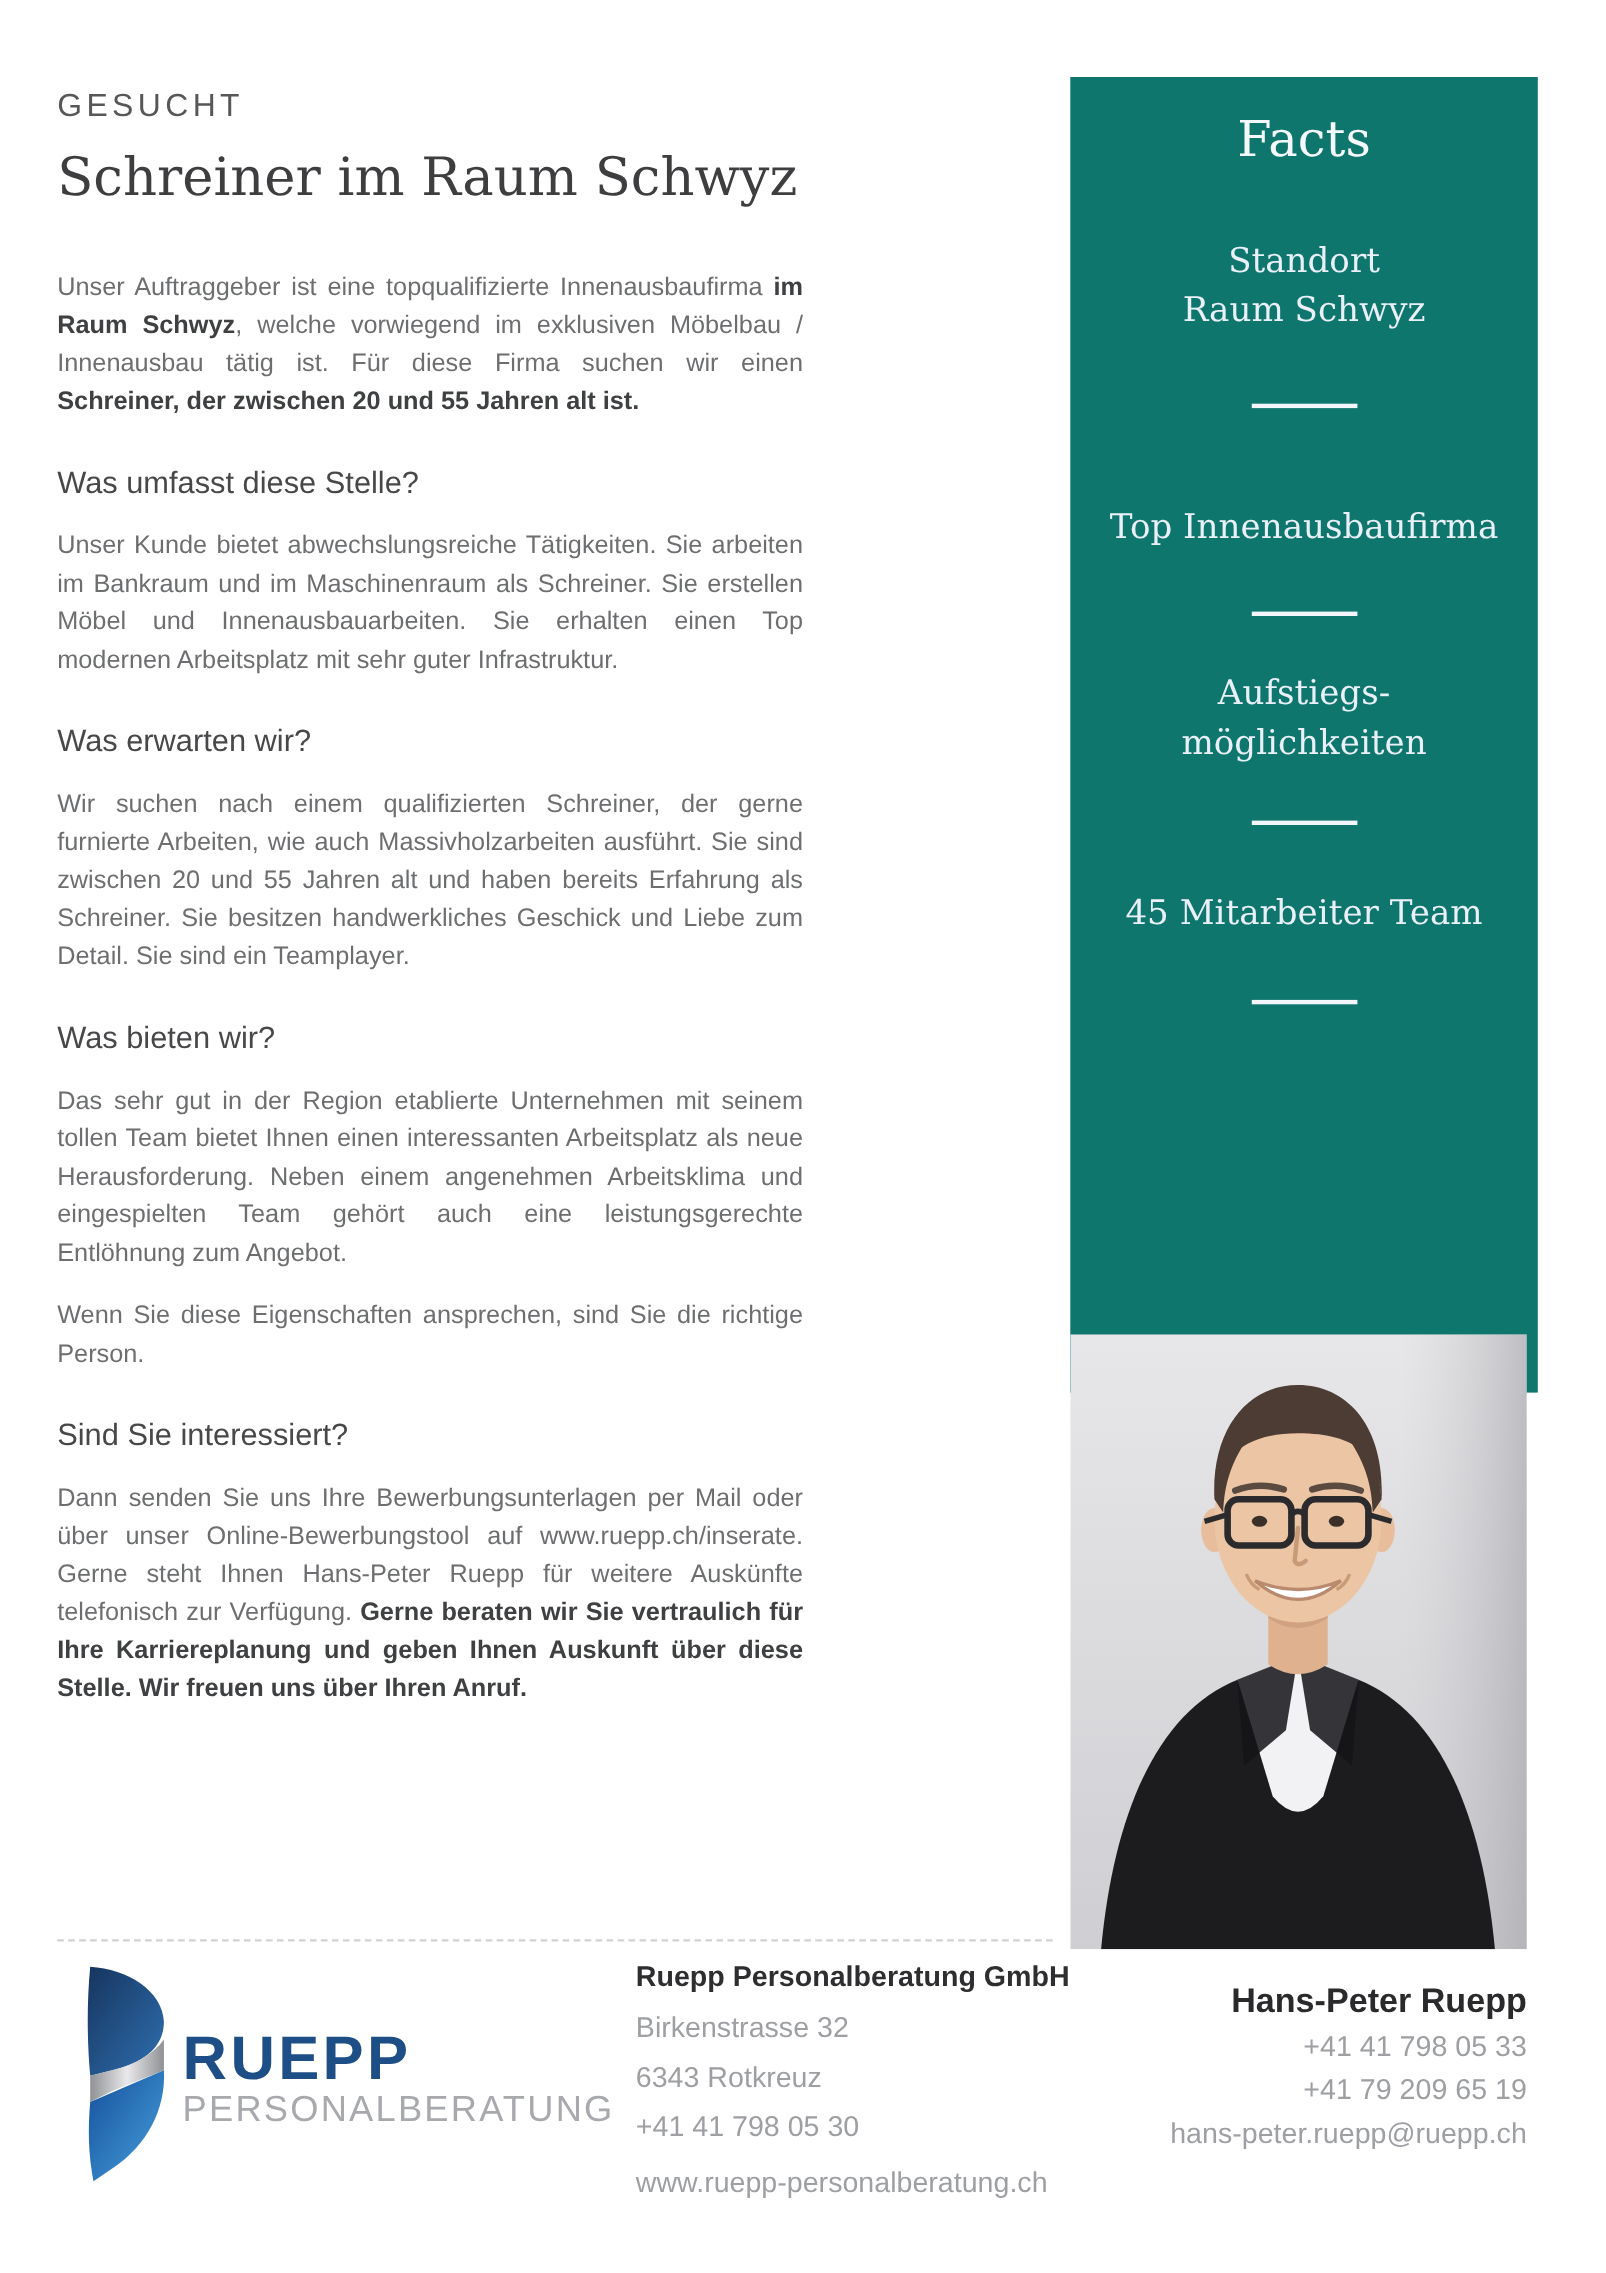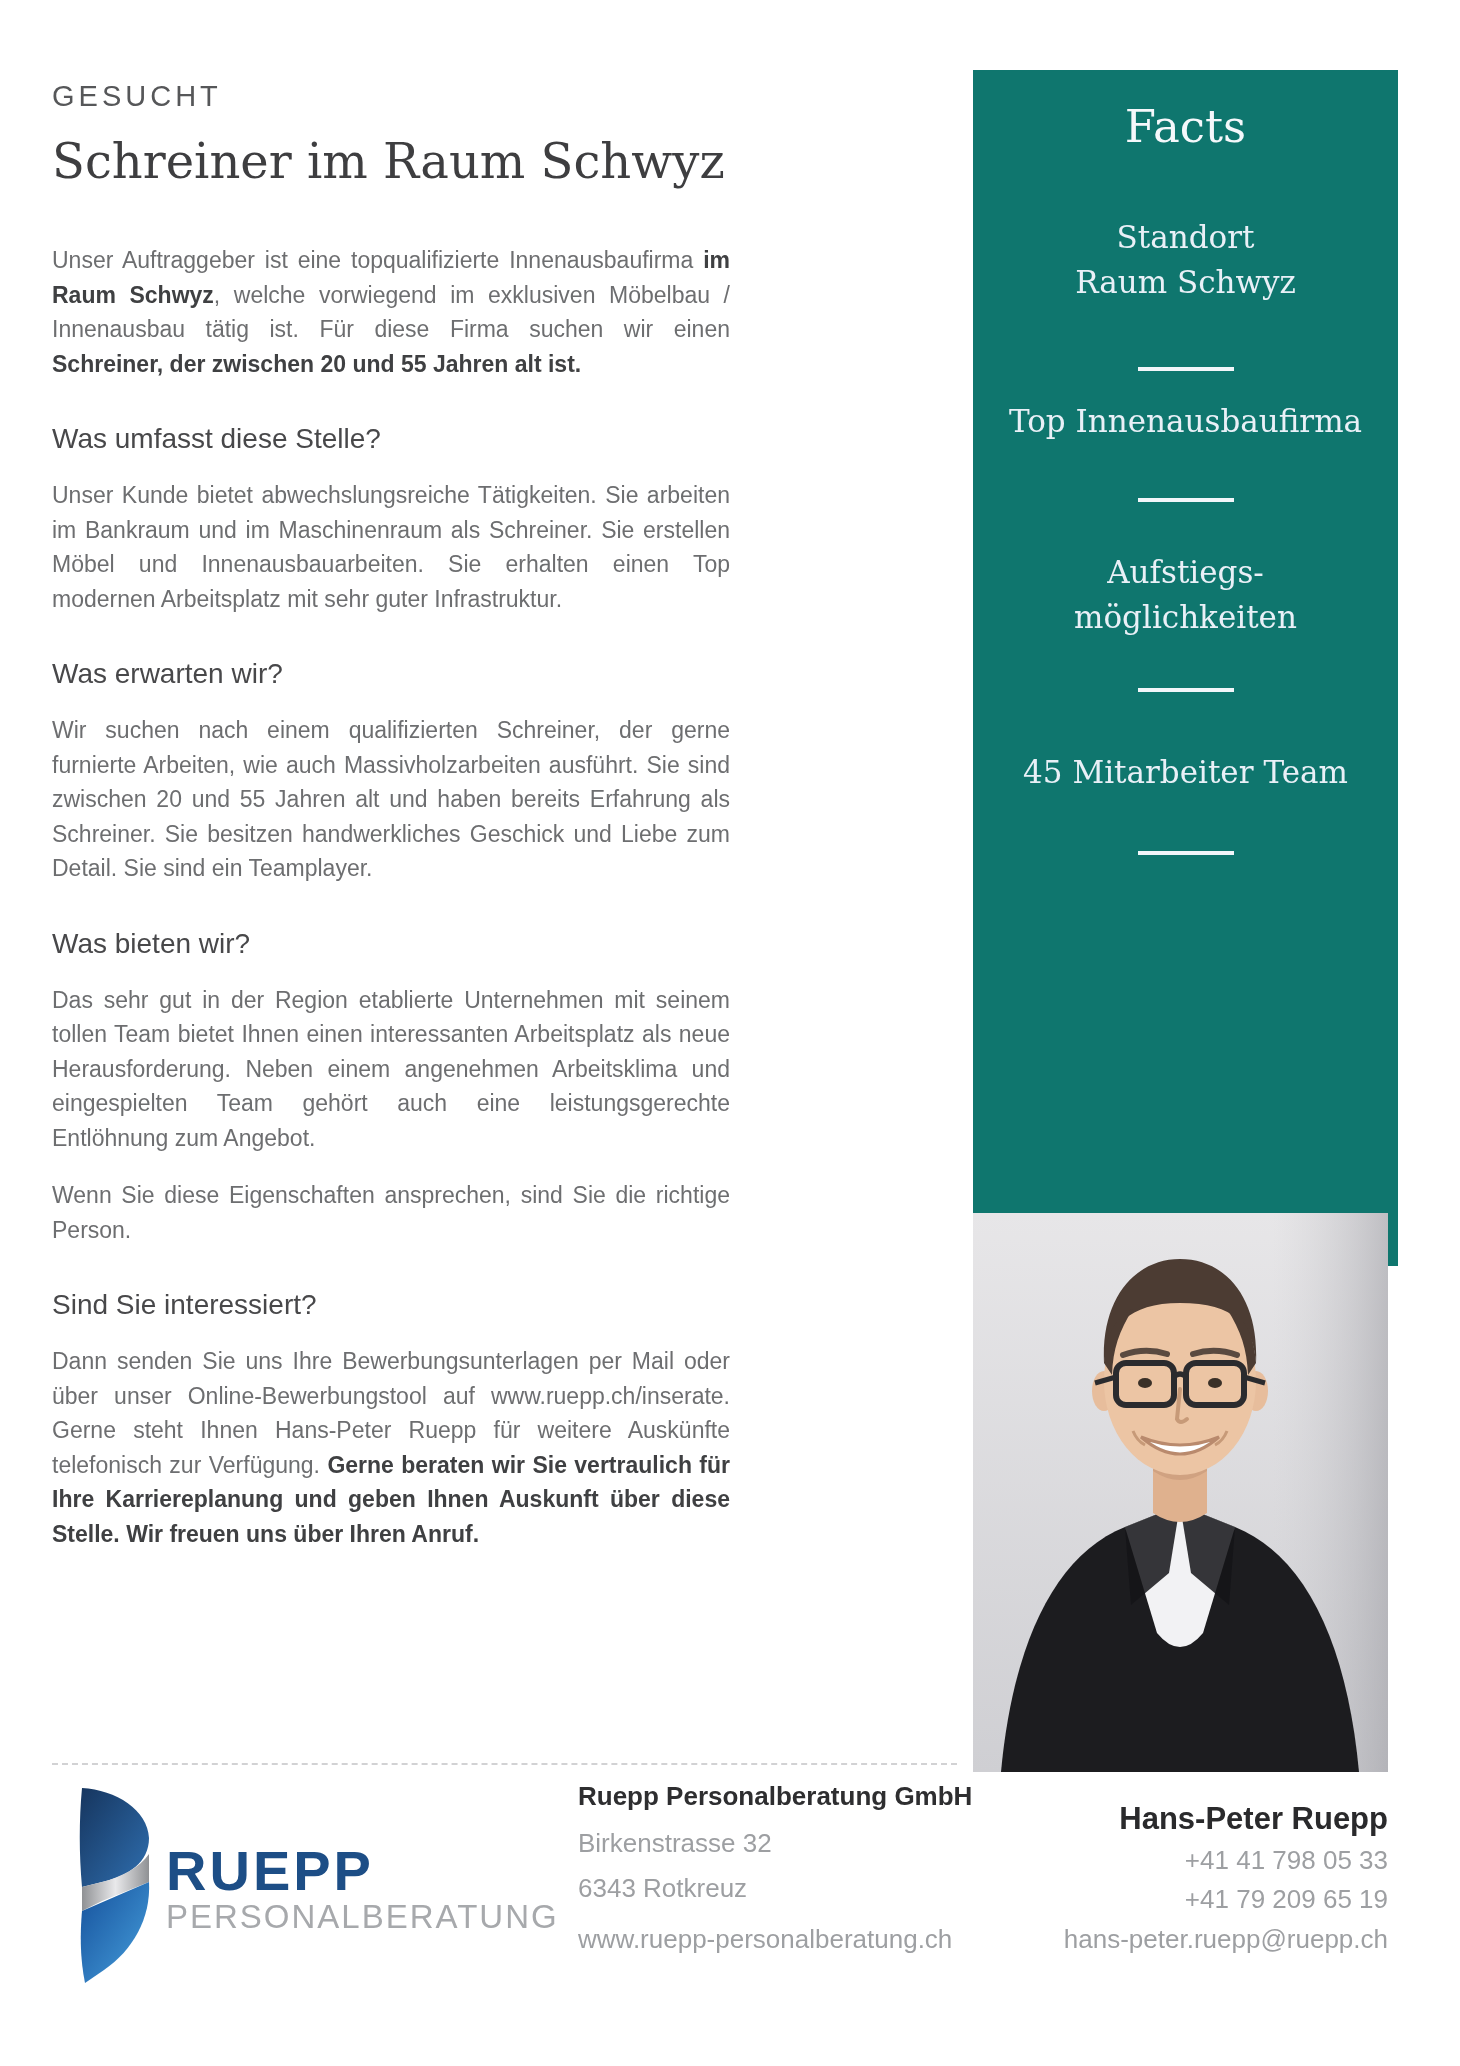--- a/index.html
+++ b/index.html
@@ -45,21 +45,21 @@
     text-align:center;color:#eef3f8;
     font-family:"DejaVu Serif", serif;
   }
   .facts-title{
     padding-top:30px;font-size:45px;font-weight:400;color:#f5f8fb;
   }
   .fact-item{
     font-size:31px;line-height:1.45;white-space:pre-line;color:#e9f0f7;
   }
   .fact-item.i1{margin-top:62px;}
-  .fact-item.i2{margin-top:28px;}
+  .fact-item.i2{margin-top:86px;}
   .fact-item.i3{margin-top:48px;}
   .fact-item.i4{margin-top:58px;}
   .fact-item.i5{margin-top:50px;}
   .fact-divider{
     width:96px;height:4px;background:#f2f6fa;border:0;
     margin:0 auto;
   }
   .fact-divider.d1{margin-top:62px;}
   .fact-divider.d2{margin-top:54px;}
   .fact-divider.d3{margin-top:48px;}
@@ -227,20 +227,21 @@
     <path d="M10,101 L30,96 C50,91 68,81 77,68 L77,96 L30,115 L10,125 Z" fill="url(#band)"></path>
     <path d="M10,125 L77,96 C79,132 61,164 32,184 L13,197 C8,172 8,148 10,125 Z" fill="url(#leafBot)"></path>
   </svg>
   <div class="logo-word">RUEPP</div>
   <div class="logo-sub">PERSONALBERATUNG</div>
 
   <div class="company-block">
     <div class="company-name">Ruepp Personalberatung GmbH</div>
     <div class="company-line">Birkenstrasse 32</div>
     <div class="company-line">6343 Rotkreuz</div>
+    <div class="company-line">+41 41 798 05 30</div>
     <div class="company-line web">www.ruepp-personalberatung.ch</div>
   </div>
 
   <div class="contact-block">
     <div class="contact-name">Hans-Peter Ruepp</div>
     <div class="contact-line">+41 41 798 05 33</div>
     <div class="contact-line">+41 79 209 65 19</div>
     <div class="contact-line">hans-peter.ruepp@ruepp.ch</div>
   </div>
 

